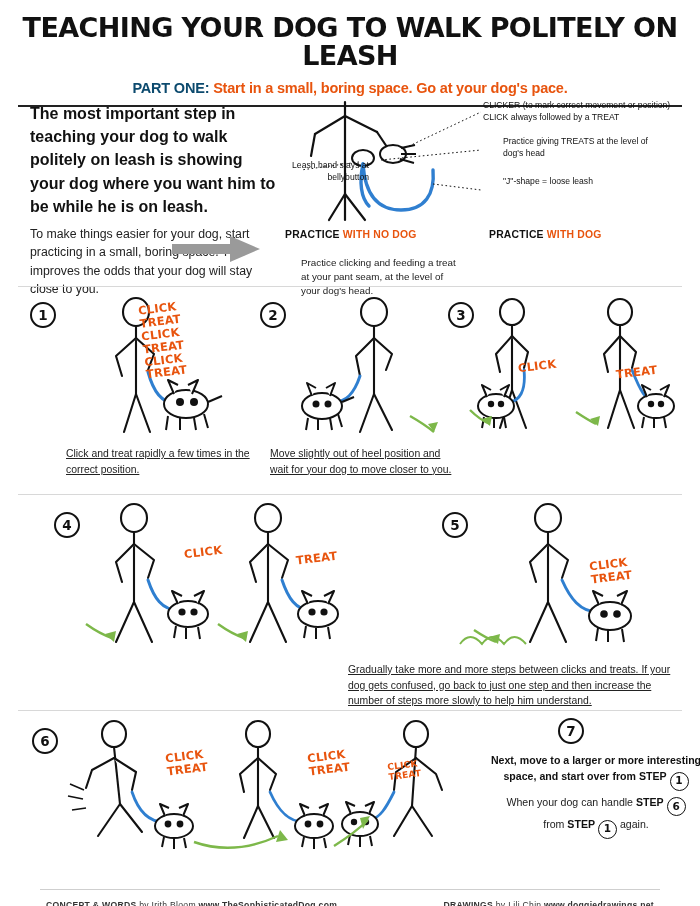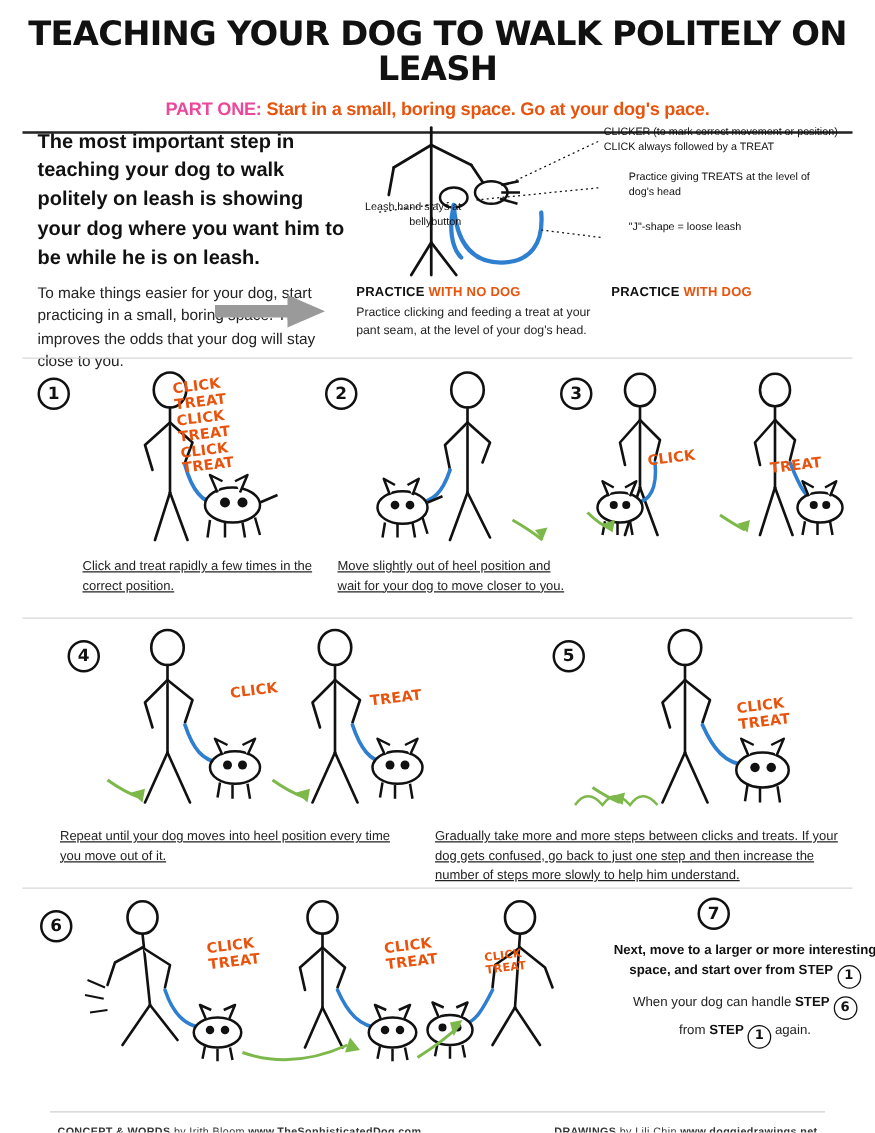--- a/index.html
+++ b/index.html
@@ -27,21 +27,21 @@
     color: #111;
   }
   .subtitle {
     text-align: center;
     font-size: 14.5px;
     font-weight: 700;
     margin: 9px 0 0 0;
     color: #E8540E;
     letter-spacing: -0.2px;
   }
-  .subtitle .part { color: #ec4899; }
+  .subtitle .part { color: #0c4a6e; }
   .rule {
     height: 2px; background: #222; margin: 9px 0 0 0;
   }
 
   
   .intro {
     position: absolute;
     left: 30px; top: 88px; width: 248px;
   }
   .intro p.lead {
@@ -88,21 +88,21 @@
   .practice .col { width: 188px; }
   .practice h4 {
     margin: 0 0 4px 0;
     font-size: 10.4px;
     font-weight: 700;
     letter-spacing: .2px;
     color: #111;
   }
   .practice h4 .hl { color: #E8540E; text-align: right; }
   .practice p {
-    margin: 0;
+    margin: 16px;
     font-size: 9.8px;
     line-height: 1.45;
     color: #222;
   }
 
   
   .steps { position: absolute; left: 18px; top: 272px; width: 664px; }
   .step-num {
     width: 26px; height: 26px; border-radius: 50%;
     border: 2px solid #111;
@@ -386,21 +386,20 @@
           <ellipse cx="226" cy="110" rx="3.6" ry="3.6" fill="#111"></ellipse>
           <ellipse cx="238" cy="110" rx="3.6" ry="3.6" fill="#111"></ellipse>
           <path d="M0 122 q14 10 26 14" stroke="#7DB84A" stroke-width="2.4" fill="none"></path>
           <path d="M28 140 l2 -11 l-11 3 z" fill="#7DB84A"></path>
           <path d="M132 122 q14 10 26 14" stroke="#7DB84A" stroke-width="2.4" fill="none"></path>
           <path d="M160 140 l2 -11 l-11 3 z" fill="#7DB84A"></path>
         </svg>
       </div>
       <div class="cell shout" style="left:166px;top:44px;">CLICK</div>
       <div class="cell shout" style="left:278px;top:50px;">TREAT</div>
-      <div class="cell cap" style="left:30px;top:160px;width:270px;">Repeat until your dog moves into heel position every time you move out of it.</div>
 
       <div class="cell" style="left:424px;top:10px;">
         <div class="step-num">5</div>
       </div>
       <div class="cell" style="left:456px;top:0px;width:210px;height:152px;">
         <svg width="210" height="152" viewBox="0 0 210 152">
           <g stroke="#111" stroke-width="2.1" fill="#fff" stroke-linecap="round" stroke-linejoin="round">
             <ellipse cx="74" cy="16" rx="13" ry="14"></ellipse>
             <path d="M74 30 L74 100"></path>
             <path d="M74 42 L56 60 L62 80"></path>

